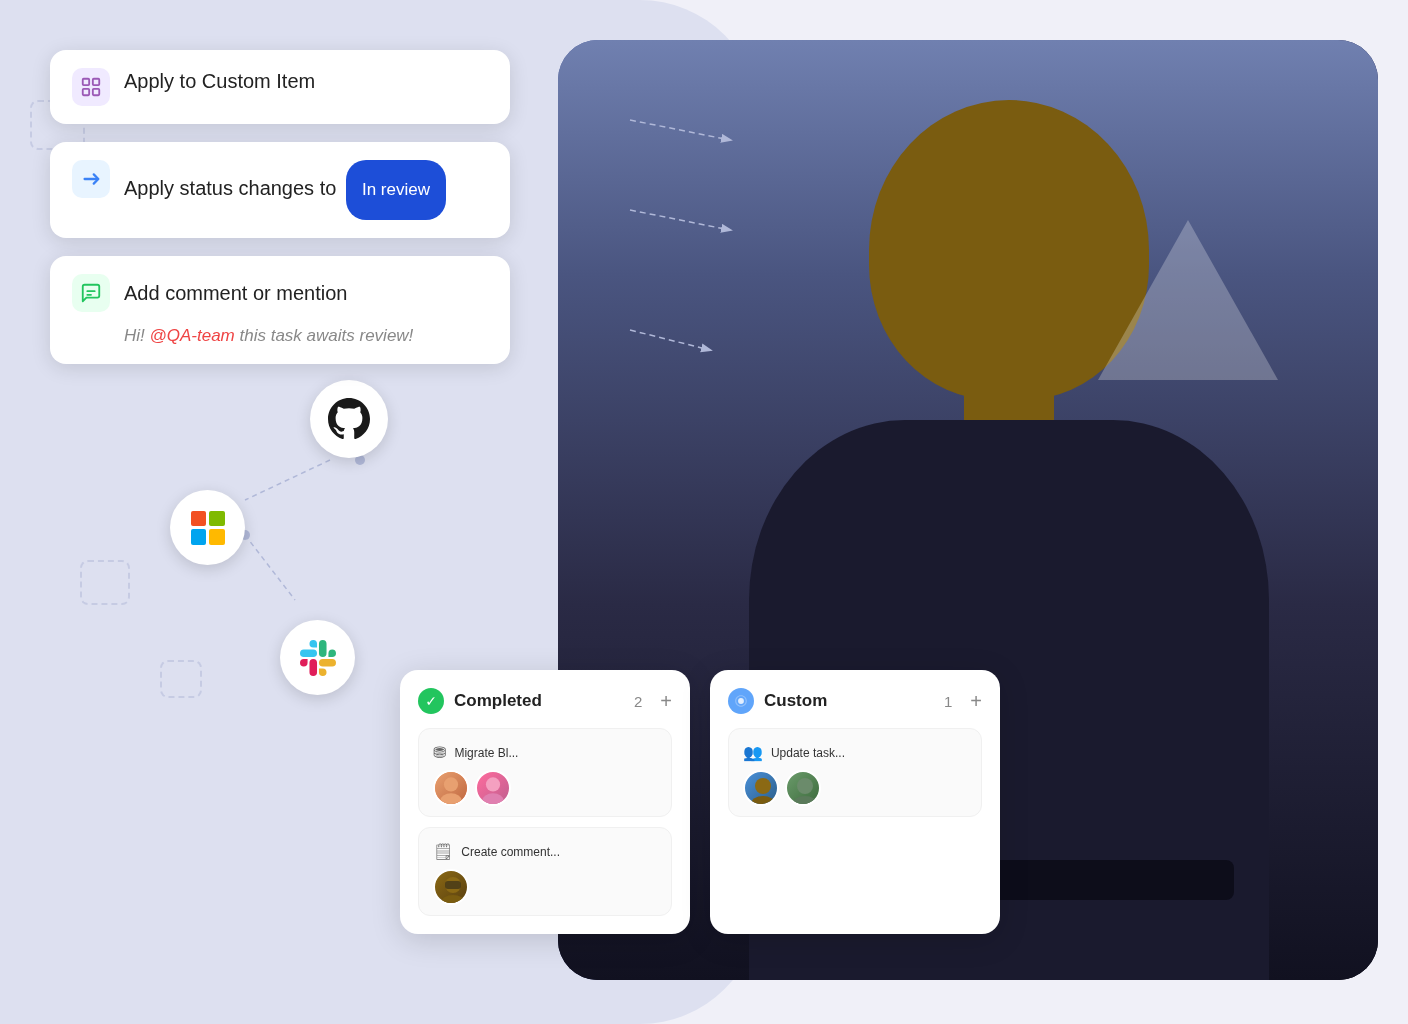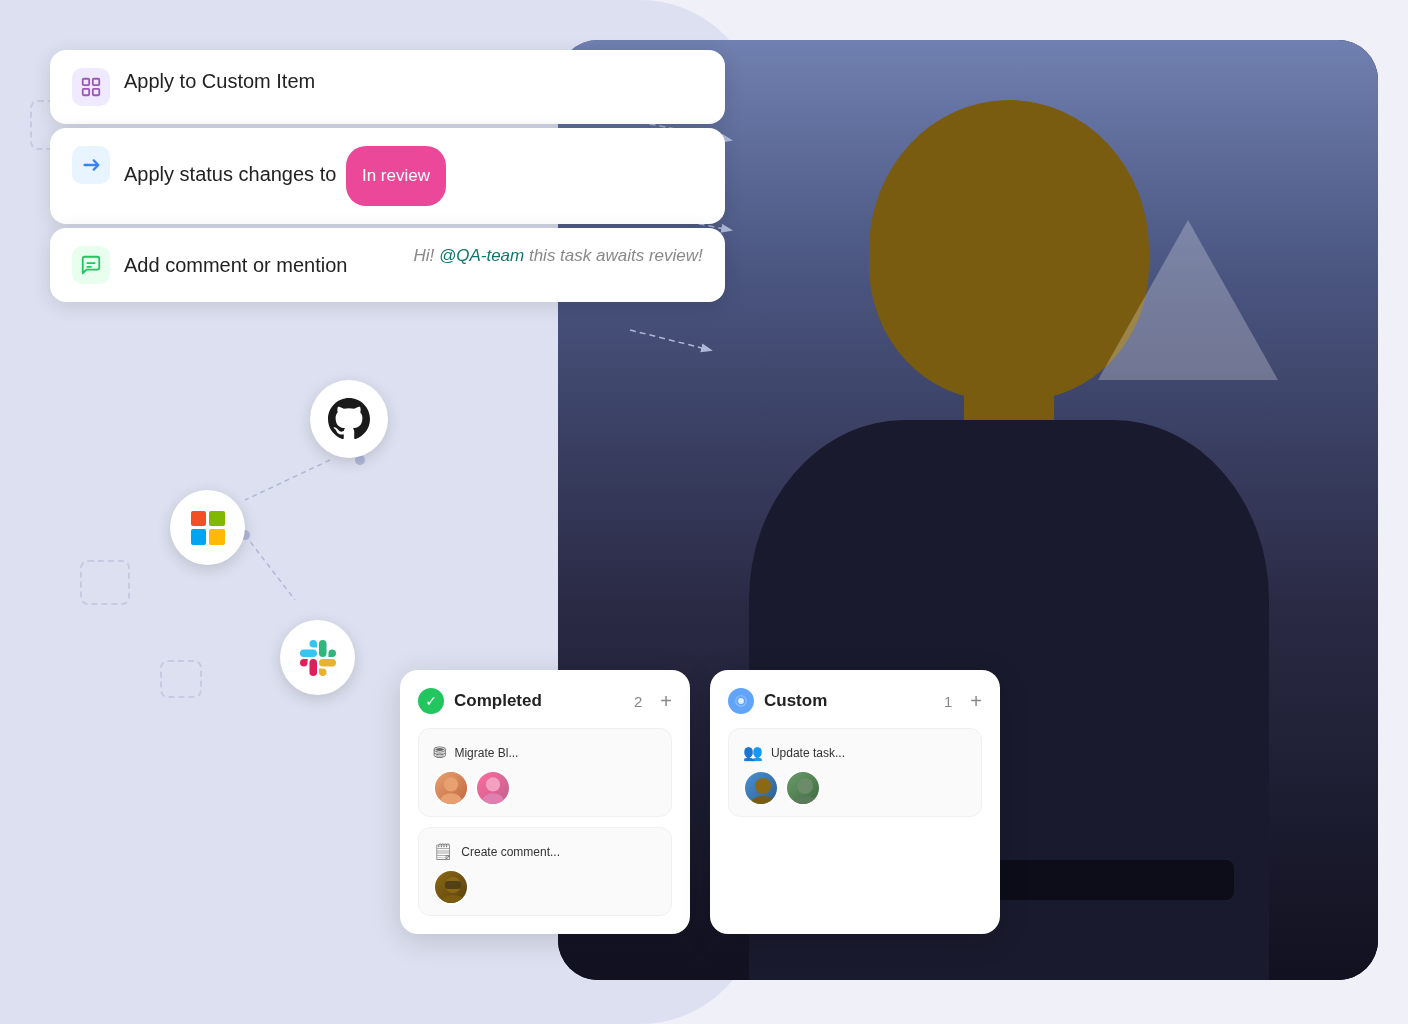--- a/index.html
+++ b/index.html
@@ -55,36 +55,36 @@
     }
 
     
     .workflow-cards {
       position: absolute;
       top: 50px;
       left: 50px;
       z-index: 10;
       display: flex;
       flex-direction: column;
-      gap: 4px;
+      gap: 18px;
     }
 
     .workflow-card {
       background: white;
       border-radius: 16px;
       padding: 18px 22px;
       box-shadow: 0 4px 20px rgba(0,0,0,0.12);
       display: flex;
       align-items: flex-start;
       gap: 14px;
       min-width: 460px;
     }
 
     .workflow-card.comment-card {
-      flex-direction: row;
+      flex-direction: column;
     }
 
     .workflow-card.comment-card .card-main-row {
       display: flex;
       align-items: center;
       gap: 14px;
     }
 
     .card-icon {
       width: 38px;
@@ -103,38 +103,38 @@
 
     .card-text {
       font-size: 20px;
       font-weight: 500;
       color: #222;
       line-height: 1.3;
     }
 
     .status-badge {
       display: inline-block;
-      background: #ec4899;
+      background: #1d4ed8;
       color: white;
       border-radius: 20px;
       padding: 19px 16px;
       font-size: 17px;
       font-weight: 500;
       margin-left: 4px;
     }
 
     .comment-text {
       font-size: 17px;
       color: #888;
       font-style: italic;
       margin-left: 52px;
     }
 
     .mention {
-      color: #0f766e;
+      color: #ef4444;
       font-weight: 500;
     }
 
     
     .connector-lines {
       position: absolute;
       top: 0;
       left: 0;
       width: 100%;
       height: 100%;

